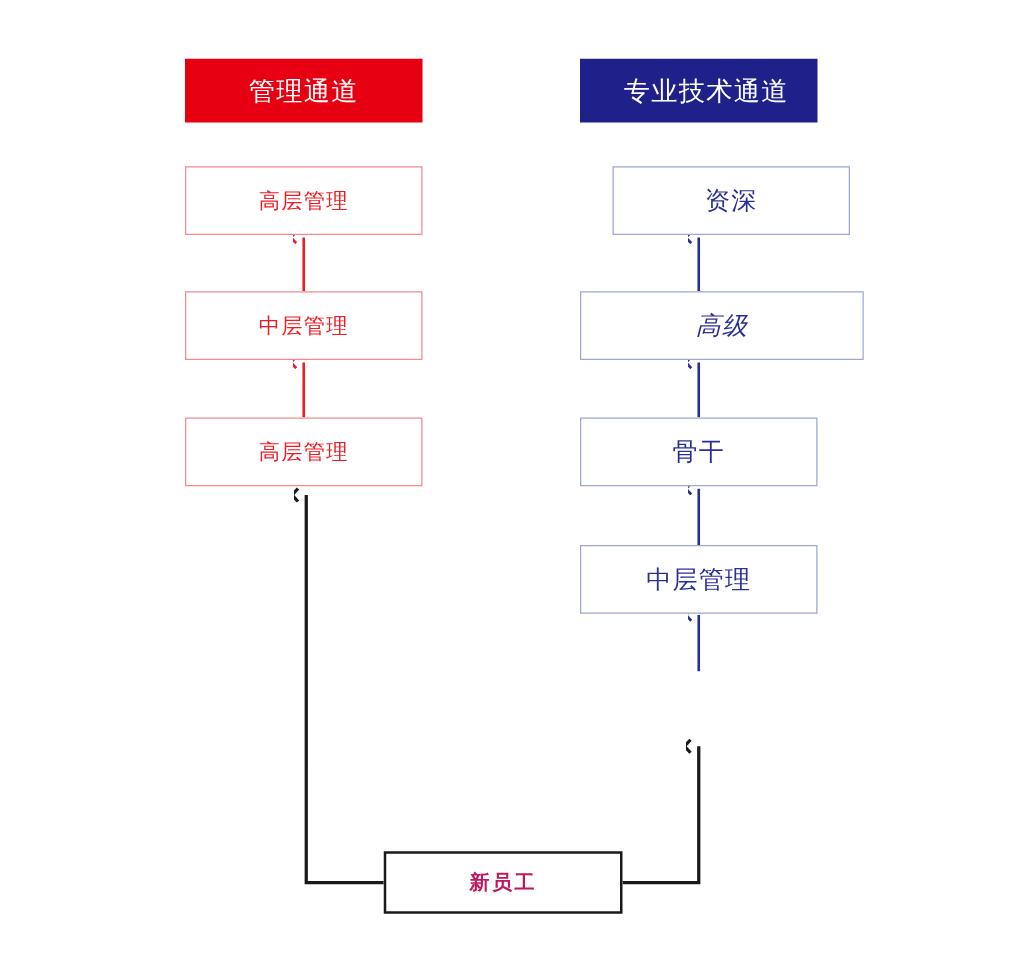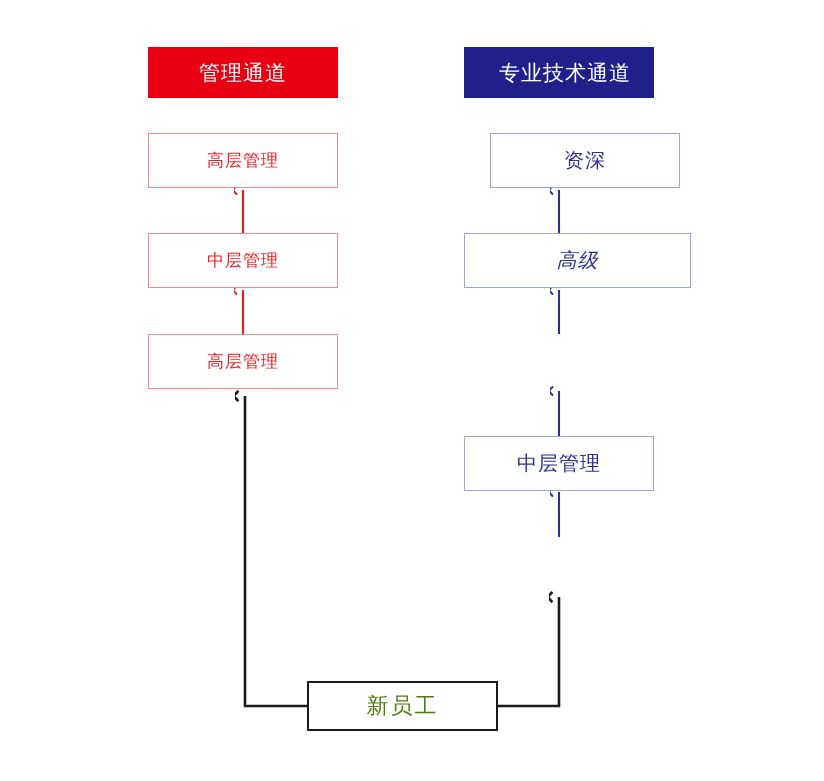--- a/index.html
+++ b/index.html
@@ -58,23 +58,24 @@
     background: #ffffff;
     border: 1.6px solid #9ea6d4;
     color: #2b2f95;
     font-size: 20px;
     letter-spacing: 1px;
   }
   
   .node-black {
     background: #ffffff;
     border: 2.4px solid #1a1a1a;
-    color: #4d7c0f;
-    font-size: 22px;
+    color: #be185d;
+    font-size: 16px;
     letter-spacing: 2px;
+    font-weight: bold;
   }
 </style>
 </head>
 <body>
 
 <div id="canvas">
 
   <svg class="svg-layer" viewBox="0 0 824 781">
     <defs>
       <marker id="arrow-red" markerWidth="12" markerHeight="12" refX="5.2" refY="8.6" orient="auto" markerUnits="userSpaceOnUse">
@@ -112,19 +113,20 @@
   <div class="node node-red" style="left:148px; top:233px; width:190px; height:55px;">中层管理</div>
 
   <div class="node node-red" style="left:148px; top:334px; width:190px; height:55px;">高层管理</div>
 
   <div class="node banner banner-tech" style="left:464px; top:47px; width:190px; height:51px;">专业技术通道</div>
 
   <div class="node node-blue" style="left:490px; top:133px; width:190px; height:55px;">资深</div>
 
   <div class="node node-blue" style="left:464px; top:233px; width:227px; height:55px;font-style:italic;">高级</div>
 
+  <div class="node node-blue" style="left:464px; top:334px; width:190px; height:55px;">骨干</div>
 
   <div class="node node-blue" style="left:464px; top:436px; width:190px; height:55px;">中层管理</div>
 
 
   <div class="node node-black" style="left:307px; top:681px; width:191px; height:50px;">新员工</div>
 
 </div>
 
 </body></html>

